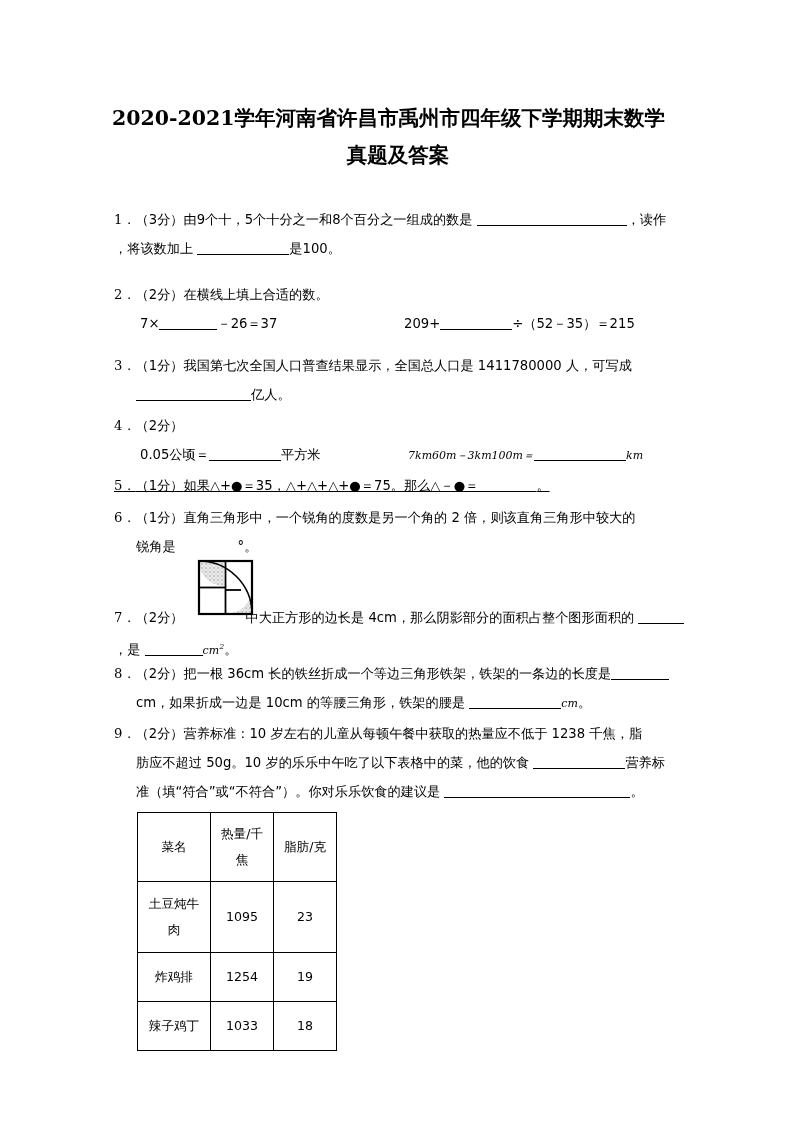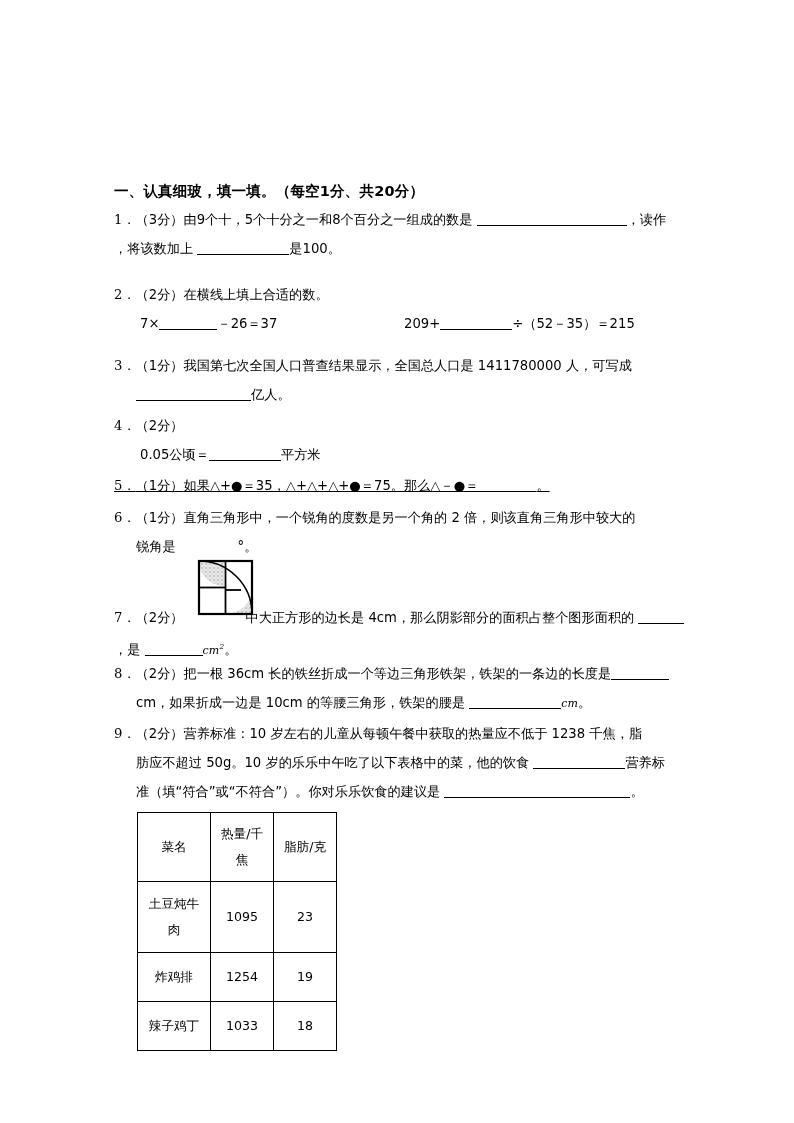--- a/index.html
+++ b/index.html
@@ -129,22 +129,25 @@
   .nut-table thead td { height: 62px; margin-top: 37px; }
   .nut-table tbody tr.tall td { height: 64px; }
   .nut-table tbody tr.short td { height: 42px; }
   .wrapcell { display: block; }
 </style>
 </head>
 <body>
 
 <div class="page">
 
-
-  <div class="section-head">一、认真细玻，填一填。（每空1分、共20分）</div>
+  <div class="title-block">
+    <div class="title-line l1">2020-2021学年河南省许昌市禹州市四年级下学期期末数学</div>
+    <div class="title-line l2">真题及答案</div>
+  </div>
+
 
   <div class="q" style="top:205px;">
     <span class="ln">
       <span class="num">1．</span><span>（3分）</span><span>由9个十，5个十分之一和8个百分之一组成的数是</span>
       <span class="blank b-xxl"></span><span>，读作</span>
     </span>
     <span class="ln">
       <span>，将该数加上</span>
       <span class="blank b-lg"></span><span>是100。</span>
     </span>
@@ -173,20 +176,23 @@
     </span>
   </div>
 
   <div class="q" style="top:411px;">
     <span class="ln">
       <span class="num">4．</span><span>（2分）</span>
     </span>
     <span class="ln eqrow" style="padding-left:26px;">
       <span class="eq-left">
         <span>0.05公顷＝</span><span class="blank b-md"></span><span>平方米</span>
+      </span>
+      <span class="eq-right" style="left:294px;">
+        <span class="unit">7km60m－3km100m＝</span><span class="blank b-lg"></span><span class="unit">km</span>
       </span>
     </span>
   </div>
 
   <div class="q" style="top:471px;text-decoration:underline;">
     <span class="ln">
       <span class="num">5．</span><span>（1分）</span><span class="sym">如果△+●＝35，△+△+△+●＝75。那么△－●＝</span><span class="blank b-sm"></span><span>。</span>
     </span>
   </div>
 

